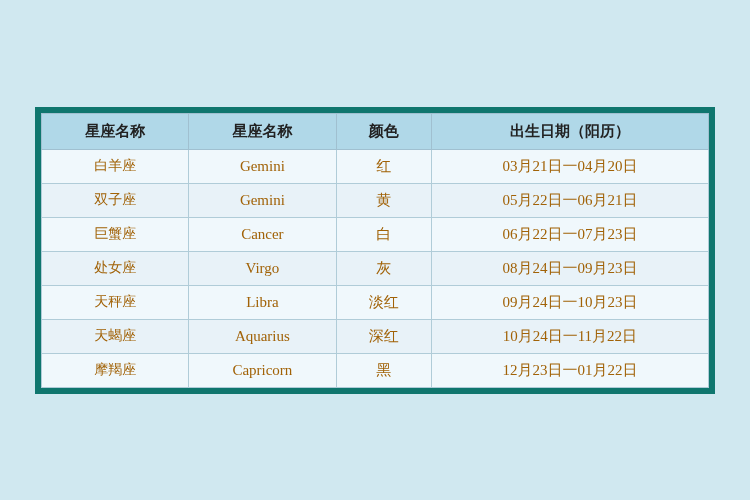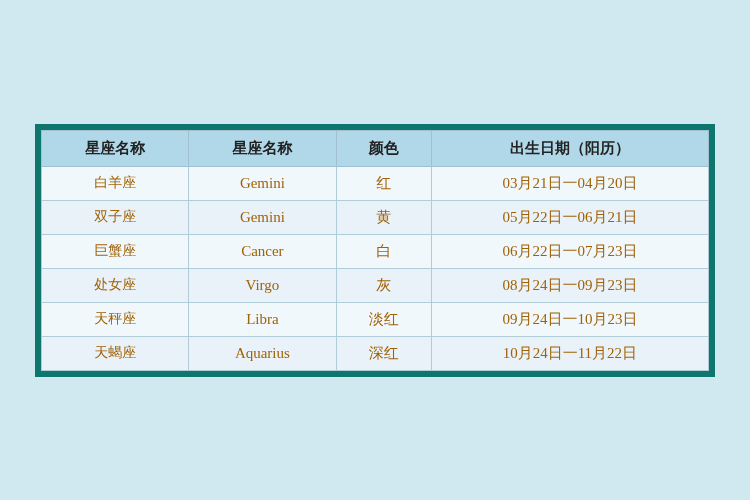--- a/index.html
+++ b/index.html
@@ -105,15 +105,21 @@
           <td>Libra</td>
           <td>淡红</td>
           <td>09月24日一10月23日</td>
         </tr>
         <tr>
           <td>天蝎座</td>
           <td>Aquarius</td>
           <td>深红</td>
           <td>10月24日一11月22日</td>
         </tr>
+        <tr>
+          <td>摩羯座</td>
+          <td>Capricorn</td>
+          <td>黑</td>
+          <td>12月23日一01月22日</td>
+        </tr>
       </tbody>
   </table>
 </div>
 
 </body></html>

